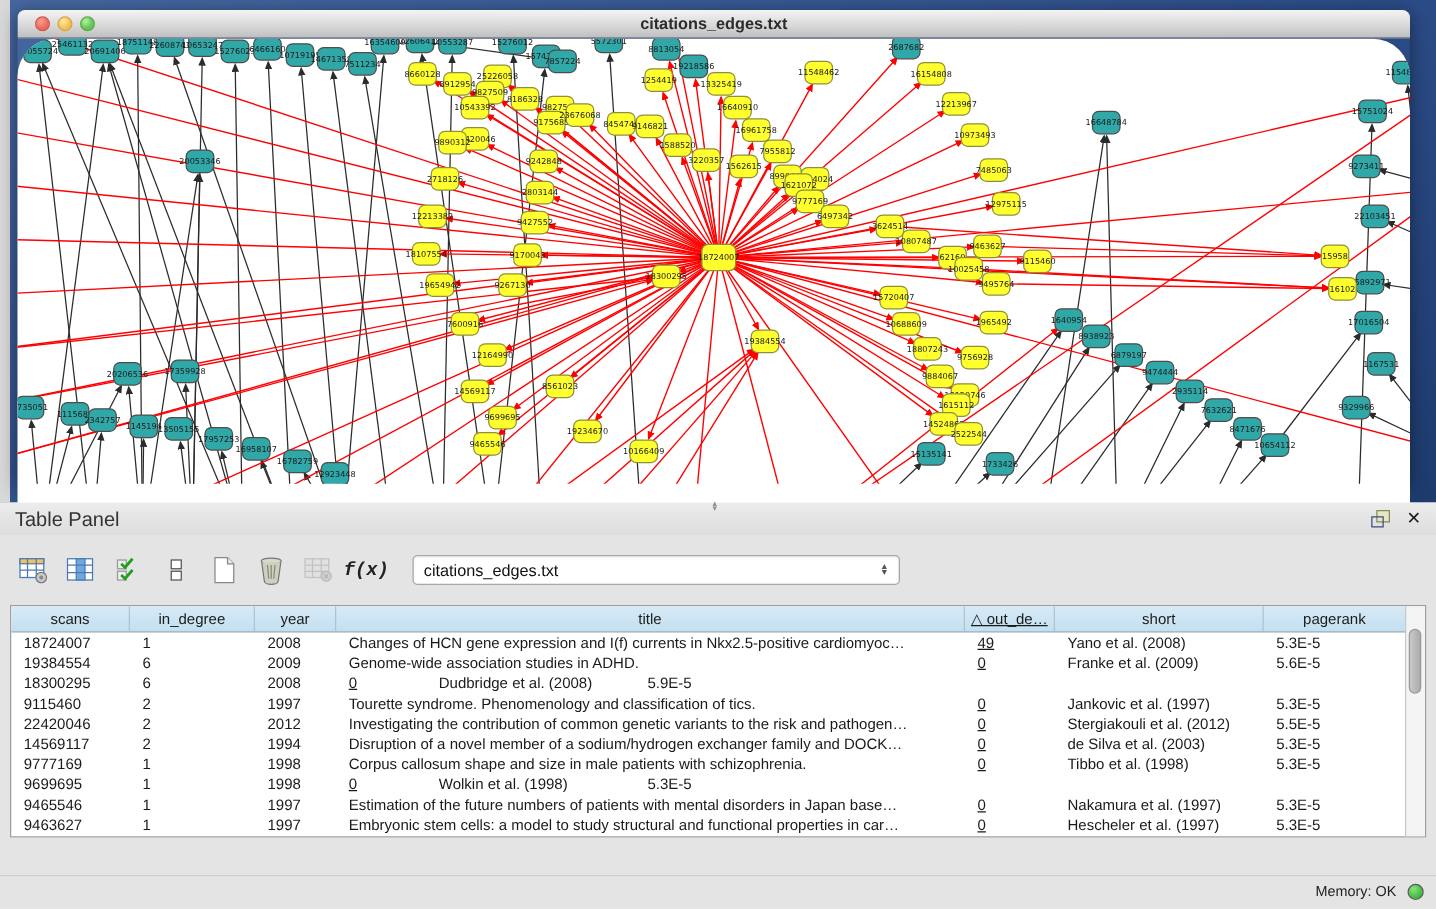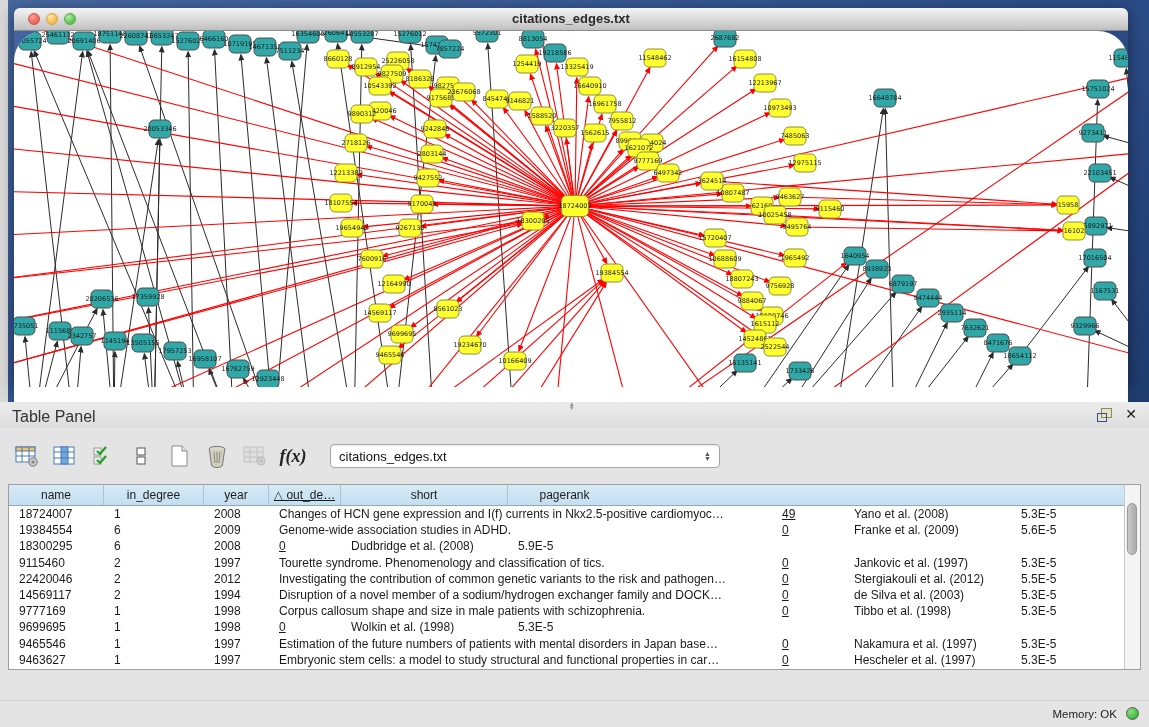--- a/index.html
+++ b/index.html
@@ -30,21 +30,21 @@
   .panel-header .ph-title{position:absolute;left:12px;top:6px;font-size:16px;color:#333;}
   .ph-icons{position:absolute;right:12px;top:5px;display:flex;gap:14px;align-items:center;}
   .float-icon{position:relative;width:14px;height:13px;}
   .float-icon .sq1{position:absolute;left:4px;top:0;width:9px;height:8px;border:1px solid #8a8a5a;background:#e8e4c8;}
   .float-icon .sq2{position:absolute;left:0;top:5px;width:8px;height:7px;border:1px solid #3a4f7a;background:transparent;}
   .close-x{font-size:14px;font-weight:700;color:#1a1a1a;line-height:14px;}
   .panel-body{position:absolute;left:0;top:428px;width:1149px;height:299px;background:#e4e4e4;}
   
   .toolbar{position:absolute;left:14px;top:12px;height:32px;display:flex;align-items:center;gap:12px;}
   .tb-icon{width:26px;height:26px;display:flex;align-items:center;justify-content:center;}
-  .fx{font-family:Liberation Serif, serif;font-style:italic;font-size:18px;color:#222;font-weight:700;}
+  .fx{font-family:Liberation Mono, monospace;font-style:italic;font-size:15px;color:#222;font-weight:700;}
   .dropdown{margin-left:12px;width:390px;height:24px;background:#fff;border:1px solid #a6a6a6;border-radius:4px;
     display:flex;align-items:center;padding:0 8px;box-sizing:border-box;font-size:13px;color:#111;
     box-shadow:inset 0 1px 2px rgba(0,0,0,.08);}
   .dropdown .dd-label{flex:1;}
   .dd-arrows{display:flex;flex-direction:column;line-height:5px;font-size:7px;color:#555;}
   
   .table-wrap{position:absolute;left:8px;top:56px;width:1133px;height:186px;
     background:#fff;border:1px solid #9e9e9e;display:flex;flex-direction:column;box-sizing:border-box;}
   .t-inner{flex:1;display:flex;}
   .t-main{flex:1;display:flex;flex-direction:column;overflow:hidden;}
@@ -591,23 +591,24 @@
     <div class="dropdown">
       <span class="dd-label">citations_edges.txt</span>
       <span class="dd-arrows">▲<br>▼</span>
     </div>
   </div>
 
   <div class="table-wrap">
     <div class="t-inner">
       <div class="t-main">
         <div class="thead" id="thead">
-            <div class="th c0">name</div>
+            <div class="th c0">scans</div>
             <div class="th c1">in_degree</div>
             <div class="th c2">year</div>
+            <div class="th c3">title</div>
             <div class="th c4">△ out_de…</div>
             <div class="th c5">short</div>
             <div class="th c6">pagerank</div>
           </div>
         <div id="tbody">
             <div class="trow">
               <div class="td c0">18724007</div>
               <div class="td c1">1</div>
               <div class="td c2">2008</div>
               <div class="td c3">Changes of HCN gene expression and I(f) currents in Nkx2.5-positive cardiomyoc…</div>

